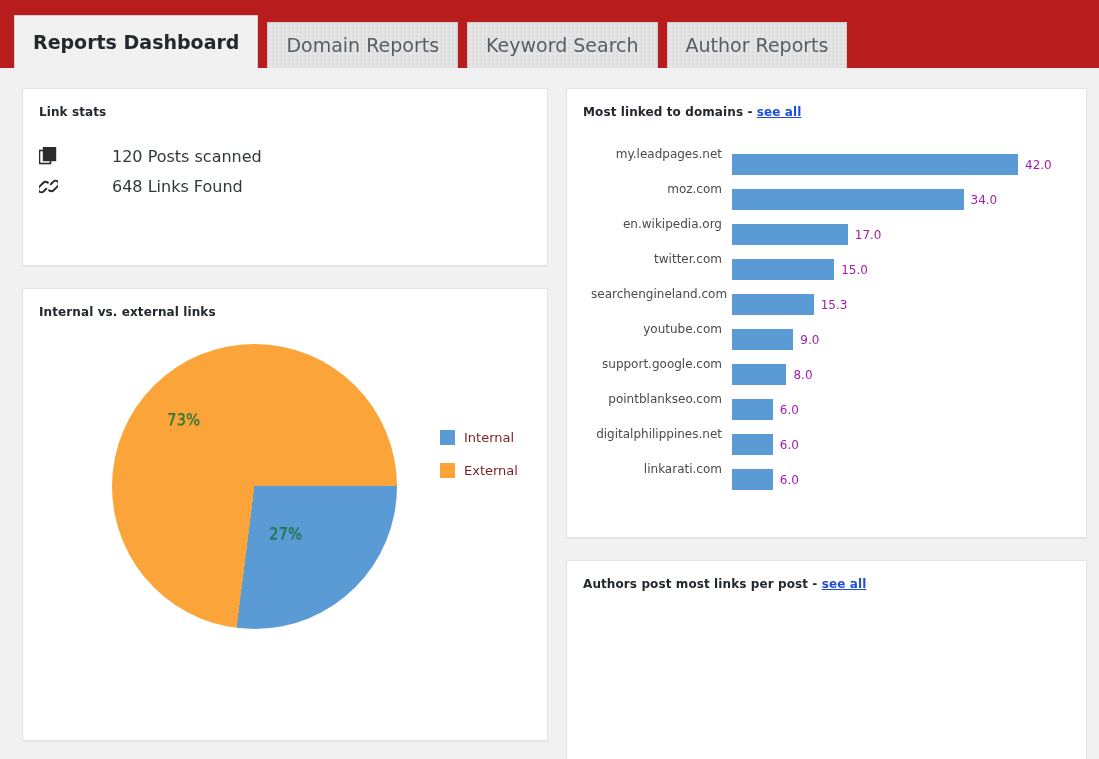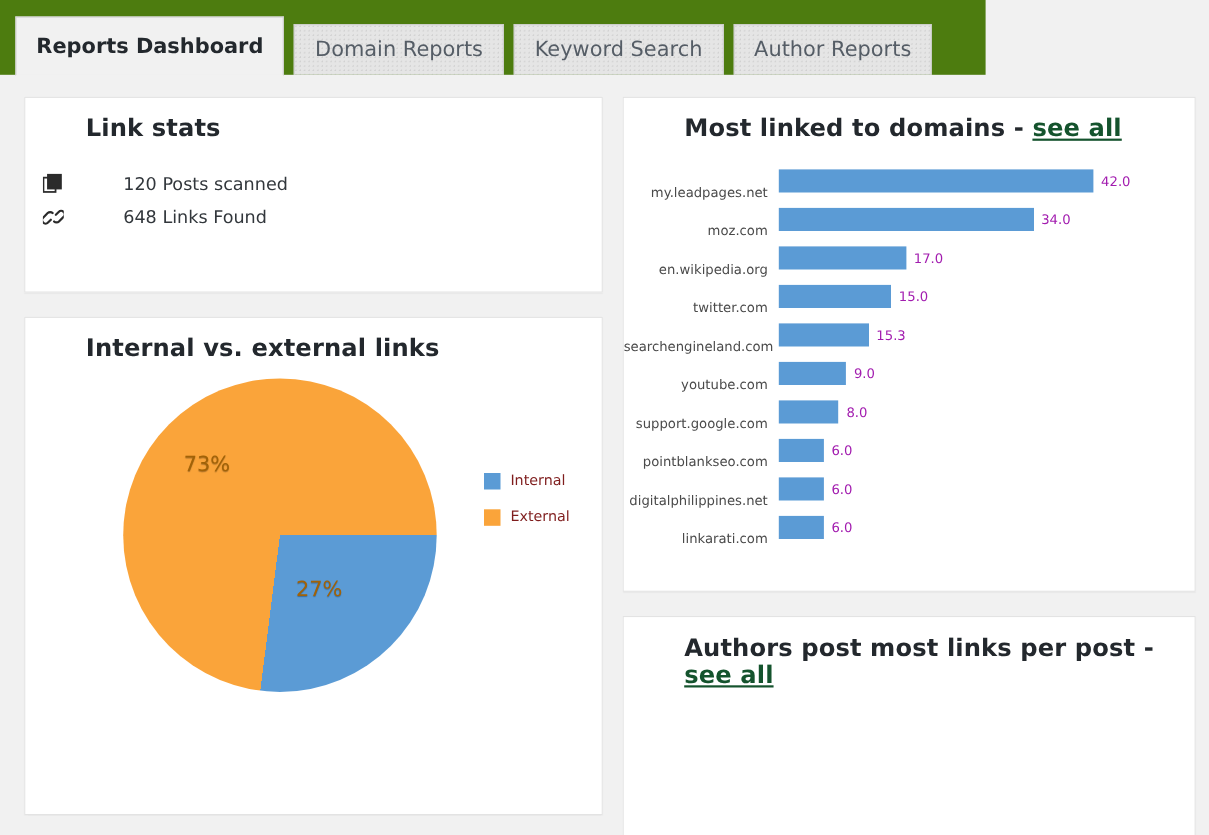--- a/index.html
+++ b/index.html
@@ -9,22 +9,22 @@
     width: 1099px; height: 759px;
     background: #f1f1f1;
     font-family: "DejaVu Sans", "Liberation Sans", sans-serif;
     overflow: hidden;
   }
 
   
   .tabbar {
     position: absolute;
     left: 0; top: 0;
-    width: 896px; height: 68px;
-    background: #4d7c0f;
+    width: 1099px; height: 68px;
+    background: #b91c1c;
   }
   .tabs {
     position: absolute;
     left: 14px; top: 13px;
     display: flex;
     align-items: flex-end;
     height: 55px;
   }
   .tab {
     height: 46px;
@@ -77,29 +77,28 @@
     width: 521px;
   }
 
   .panel {
     background: #ffffff;
     border: 1px solid #e3e3e3;
     box-shadow: 0 1px 1px rgba(0,0,0,0.04);
     margin-bottom: 22px;
   }
   .panel-title {
-    font-size: 22px;
+    font-size: 12px;
     font-weight: bold;
     color: #23282d;
     padding: 16px 0 0 16px;
     letter-spacing: 0.1px;
-    margin-left: 39px;
   }
   .panel-title .seeall {
-    color: #14532d;
+    color: #1d4ed8;
     text-decoration: underline;
     font-weight: bold;
     cursor: pointer;
   }
 
   
   #panel-link-stats { height: 178px; }
   .stat-list {
     margin: 22px 0 0 16px;
   }
@@ -127,22 +126,22 @@
     width: 524px; height: 405px;
   }
   .pie {
     position: absolute;
     left: 89px; top: 11px;
     width: 285px; height: 285px;
     border-radius: 50%;
   }
   .pie-label {
     position: absolute;
-    color: #a16207;
-    font-size: 19px;
+    color: #15803d;
+    font-size: 15px;
     text-shadow: 0 1px 1px rgba(0,0,0,.30);
     font-family: "DejaVu Sans", "Liberation Sans", sans-serif;
   }
   #pie-label-external { left: 144px; top: 78px; }
   #pie-label-internal { left: 246px; top: 192px; }
   .pie-legend {
     position: absolute;
     left: 417px; top: 88px;
   }
   .legend-row {
@@ -160,22 +159,23 @@
 
   
   #panel-domains { height: 450px; position: relative; }
   .bars {
     position: absolute;
     left: 0; top: 58px;
     width: 519px;
   }
   .bar-row {
     display: flex;
-    align-items: flex-end;
+    align-items: flex-start;
     height: 35px;
+    padding-left: 24px;
   }
   .bar-label {
     width: 141px;
     flex: 0 0 141px;
     text-align: right;
     font-size: 12px;
     color: #4a4a4a;
     padding-right: 10px;
     white-space: nowrap;
   }

